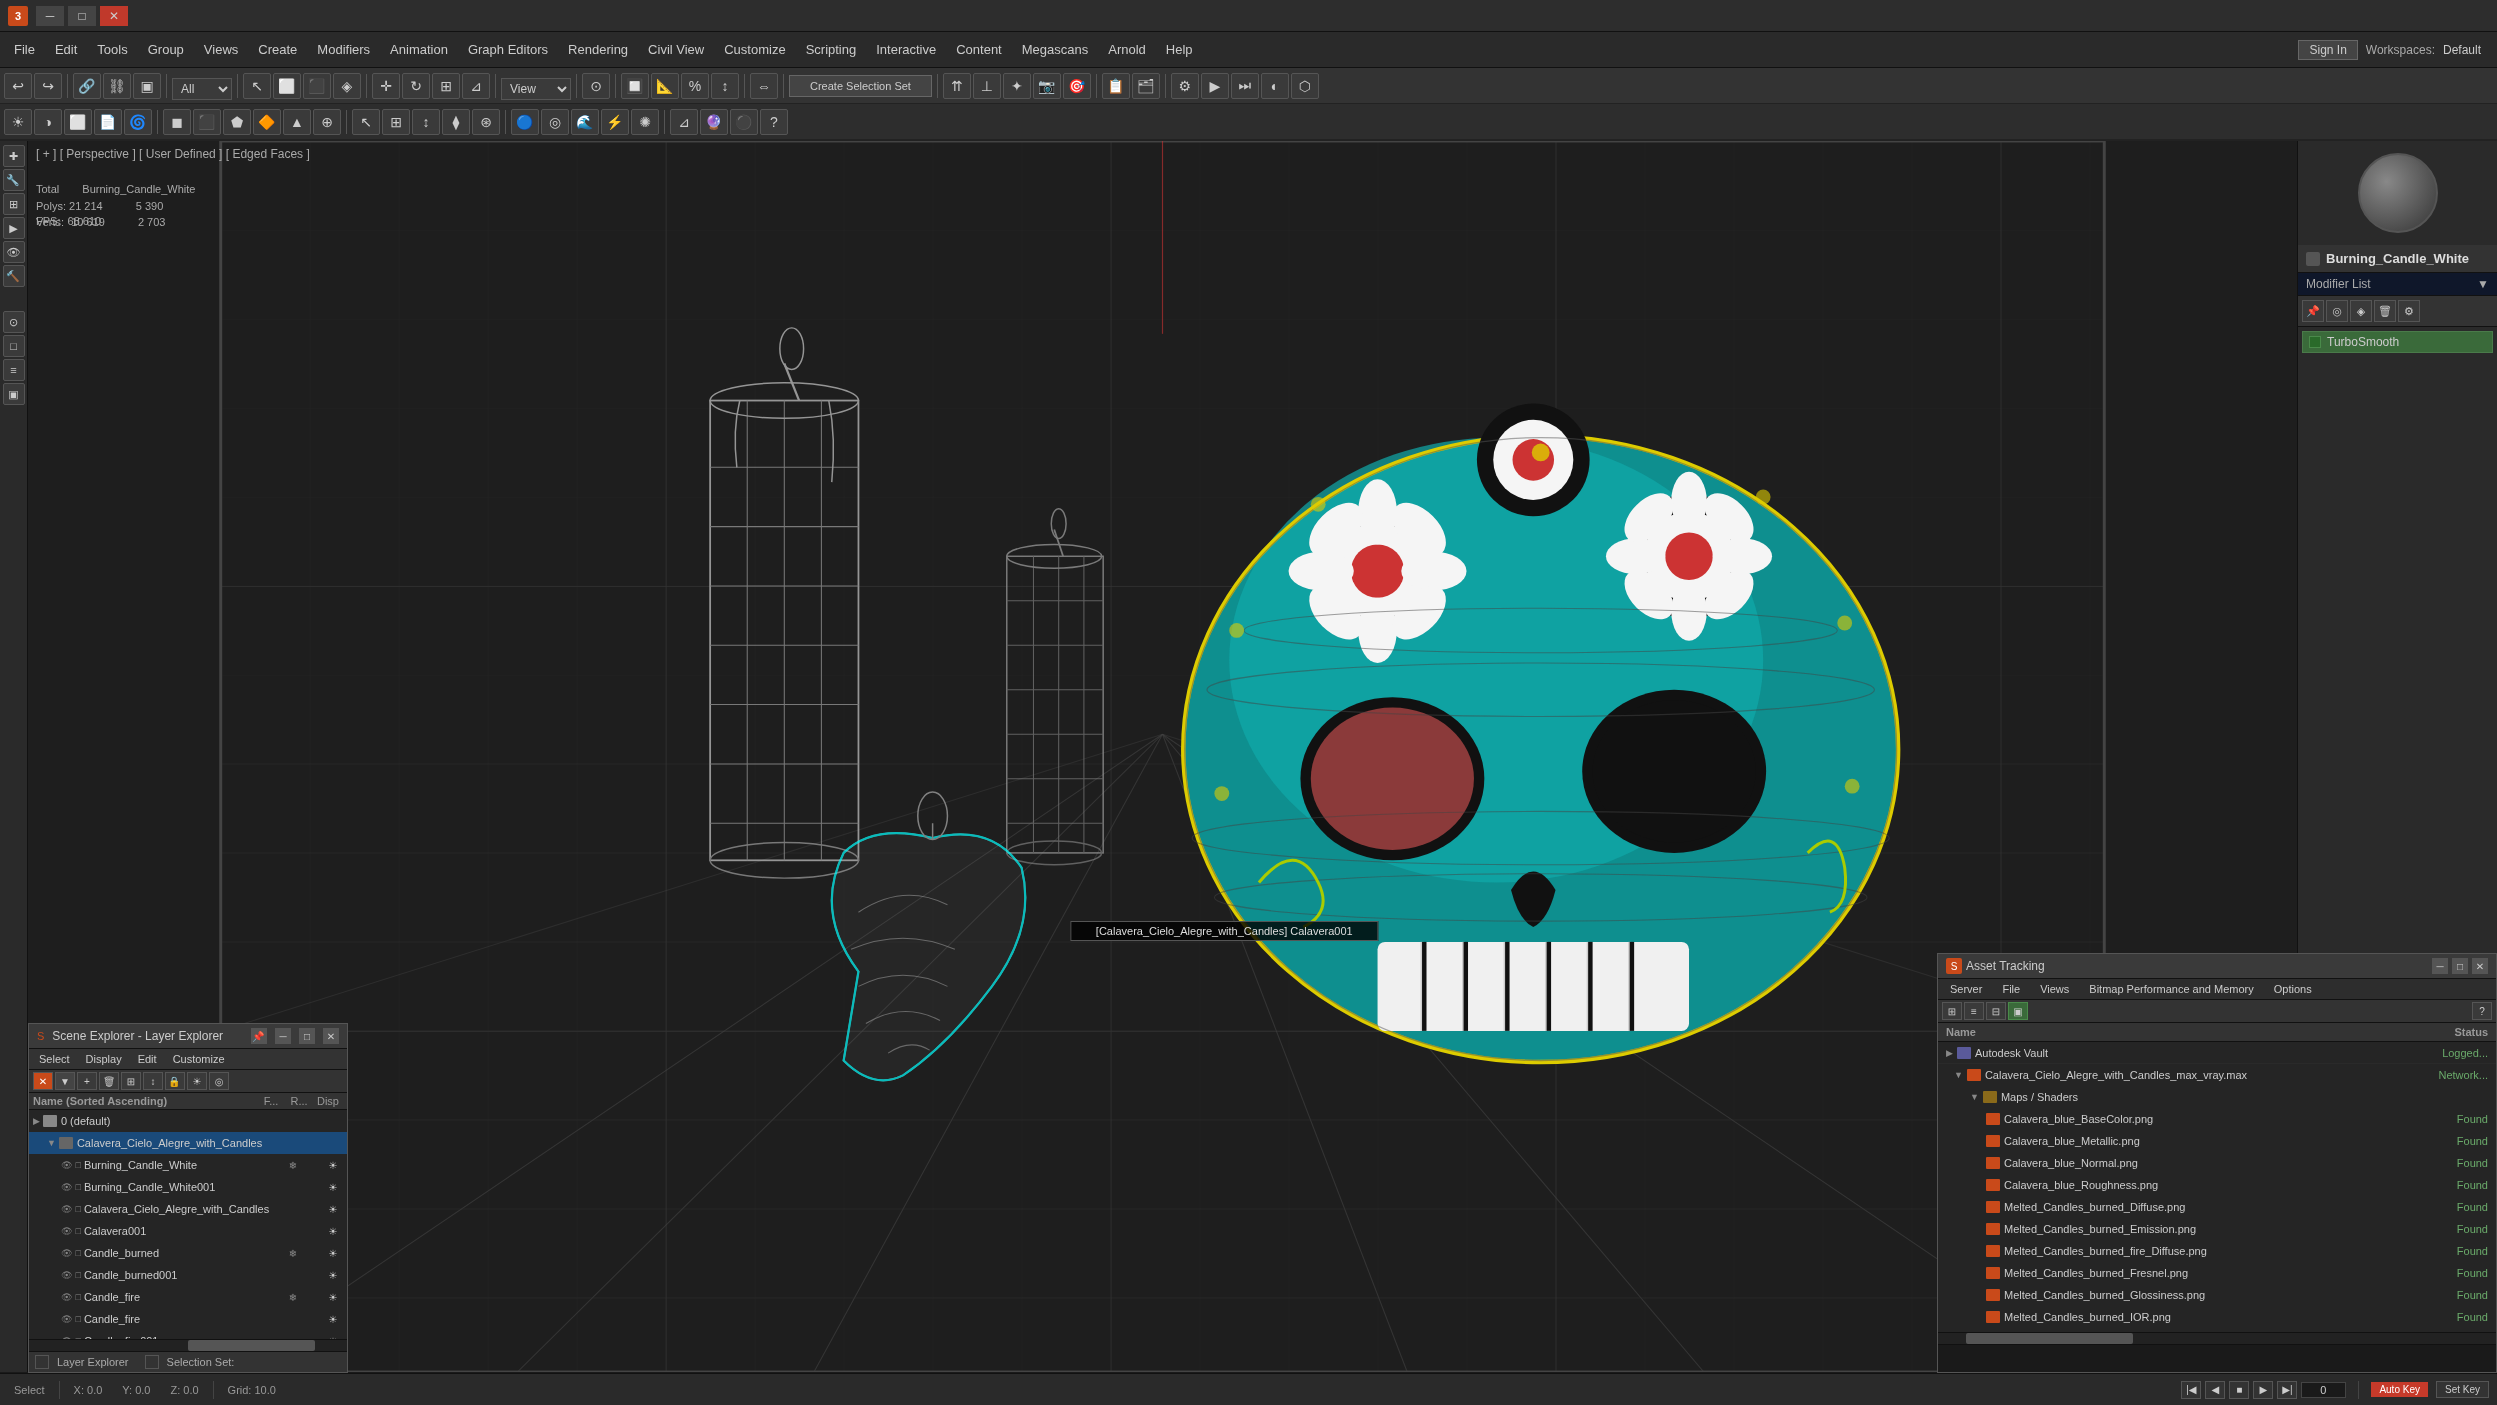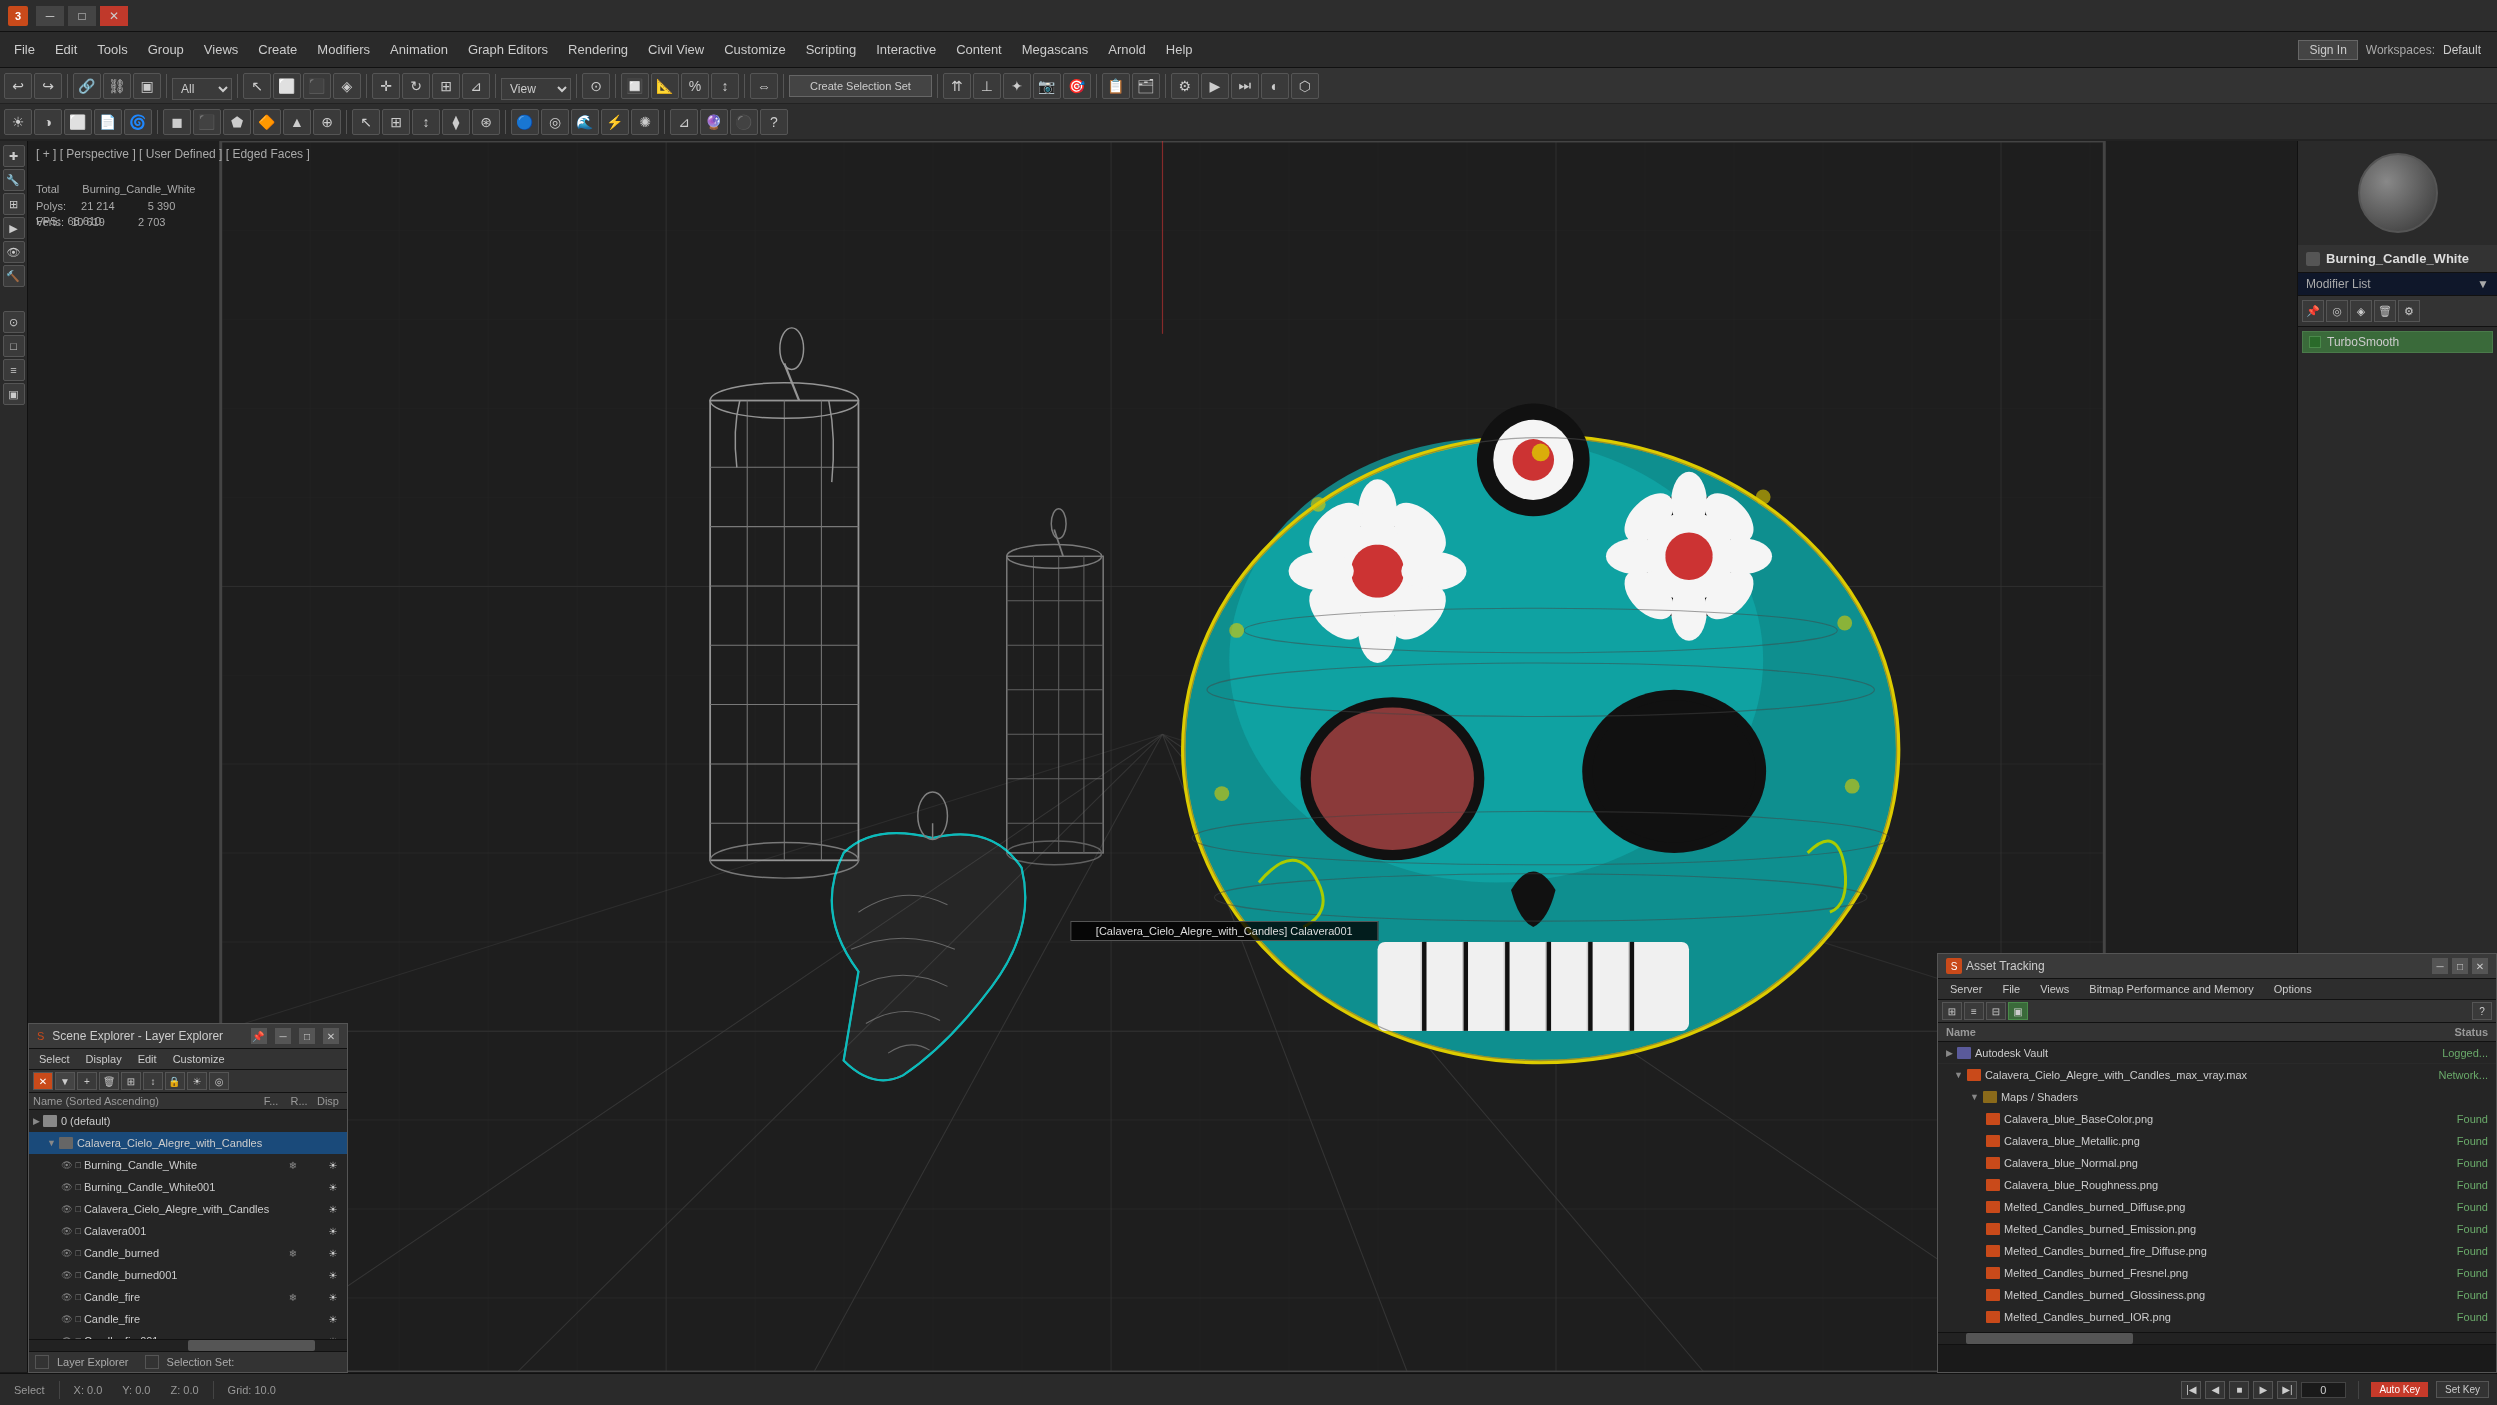--- a/index.html
+++ b/index.html
@@ -742,21 +742,21 @@
 
   <div id="viewport">
     <div id="viewport-header">[ + ] [ Perspective ] [ User Defined ] [ Edged Faces ]</div>
     <div id="stats-area">
       <div>
         <span style="margin-right:20px;">Total</span>
         <span>Burning_Candle_White</span>
       </div>
       <div>
         <span>Polys:</span>
-        <span style="margin-left:12px;">21 214</span>
+        <span style="margin-left:0;">21 214</span>
         <span style="margin-left:30px;">5 390</span>
       </div>
       <div>
         <span>Verts:</span>
         <span style="margin-left:4px;">10 619</span>
         <span style="margin-left:30px;">2 703</span>
       </div>
     </div>
     <div id="fps-display">
       <span>FPS:</span>
@@ -1016,21 +1016,21 @@
     <button class="se-tb-btn">+</button>
     <button class="se-tb-btn">🗑</button>
     <button class="se-tb-btn">⊞</button>
     <button class="se-tb-btn">↕</button>
     <button class="se-tb-btn">🔒</button>
     <button class="se-tb-btn">☀</button>
     <button class="se-tb-btn">◎</button>
   </div>
 
   <div id="se-header-row">
-    <span style="flex:1;">Name (Sorted Ascending)</span>
+    <span style="flex:1;font-weight:bold;">Name (Sorted Ascending)</span>
     <span style="width:28px;text-align:center;">F...</span>
     <span style="width:28px;text-align:center;">R...</span>
     <span style="width:30px;text-align:center;">Disp</span>
   </div>
 
   <div id="se-content">
 
     <div class="se-row">
       <span style="font-size:9px;margin-right:3px;color:#888;">▶</span>
       <span style="width:14px;height:12px;background:#888;display:inline-block;margin-right:4px;border-radius:1px;"></span>

